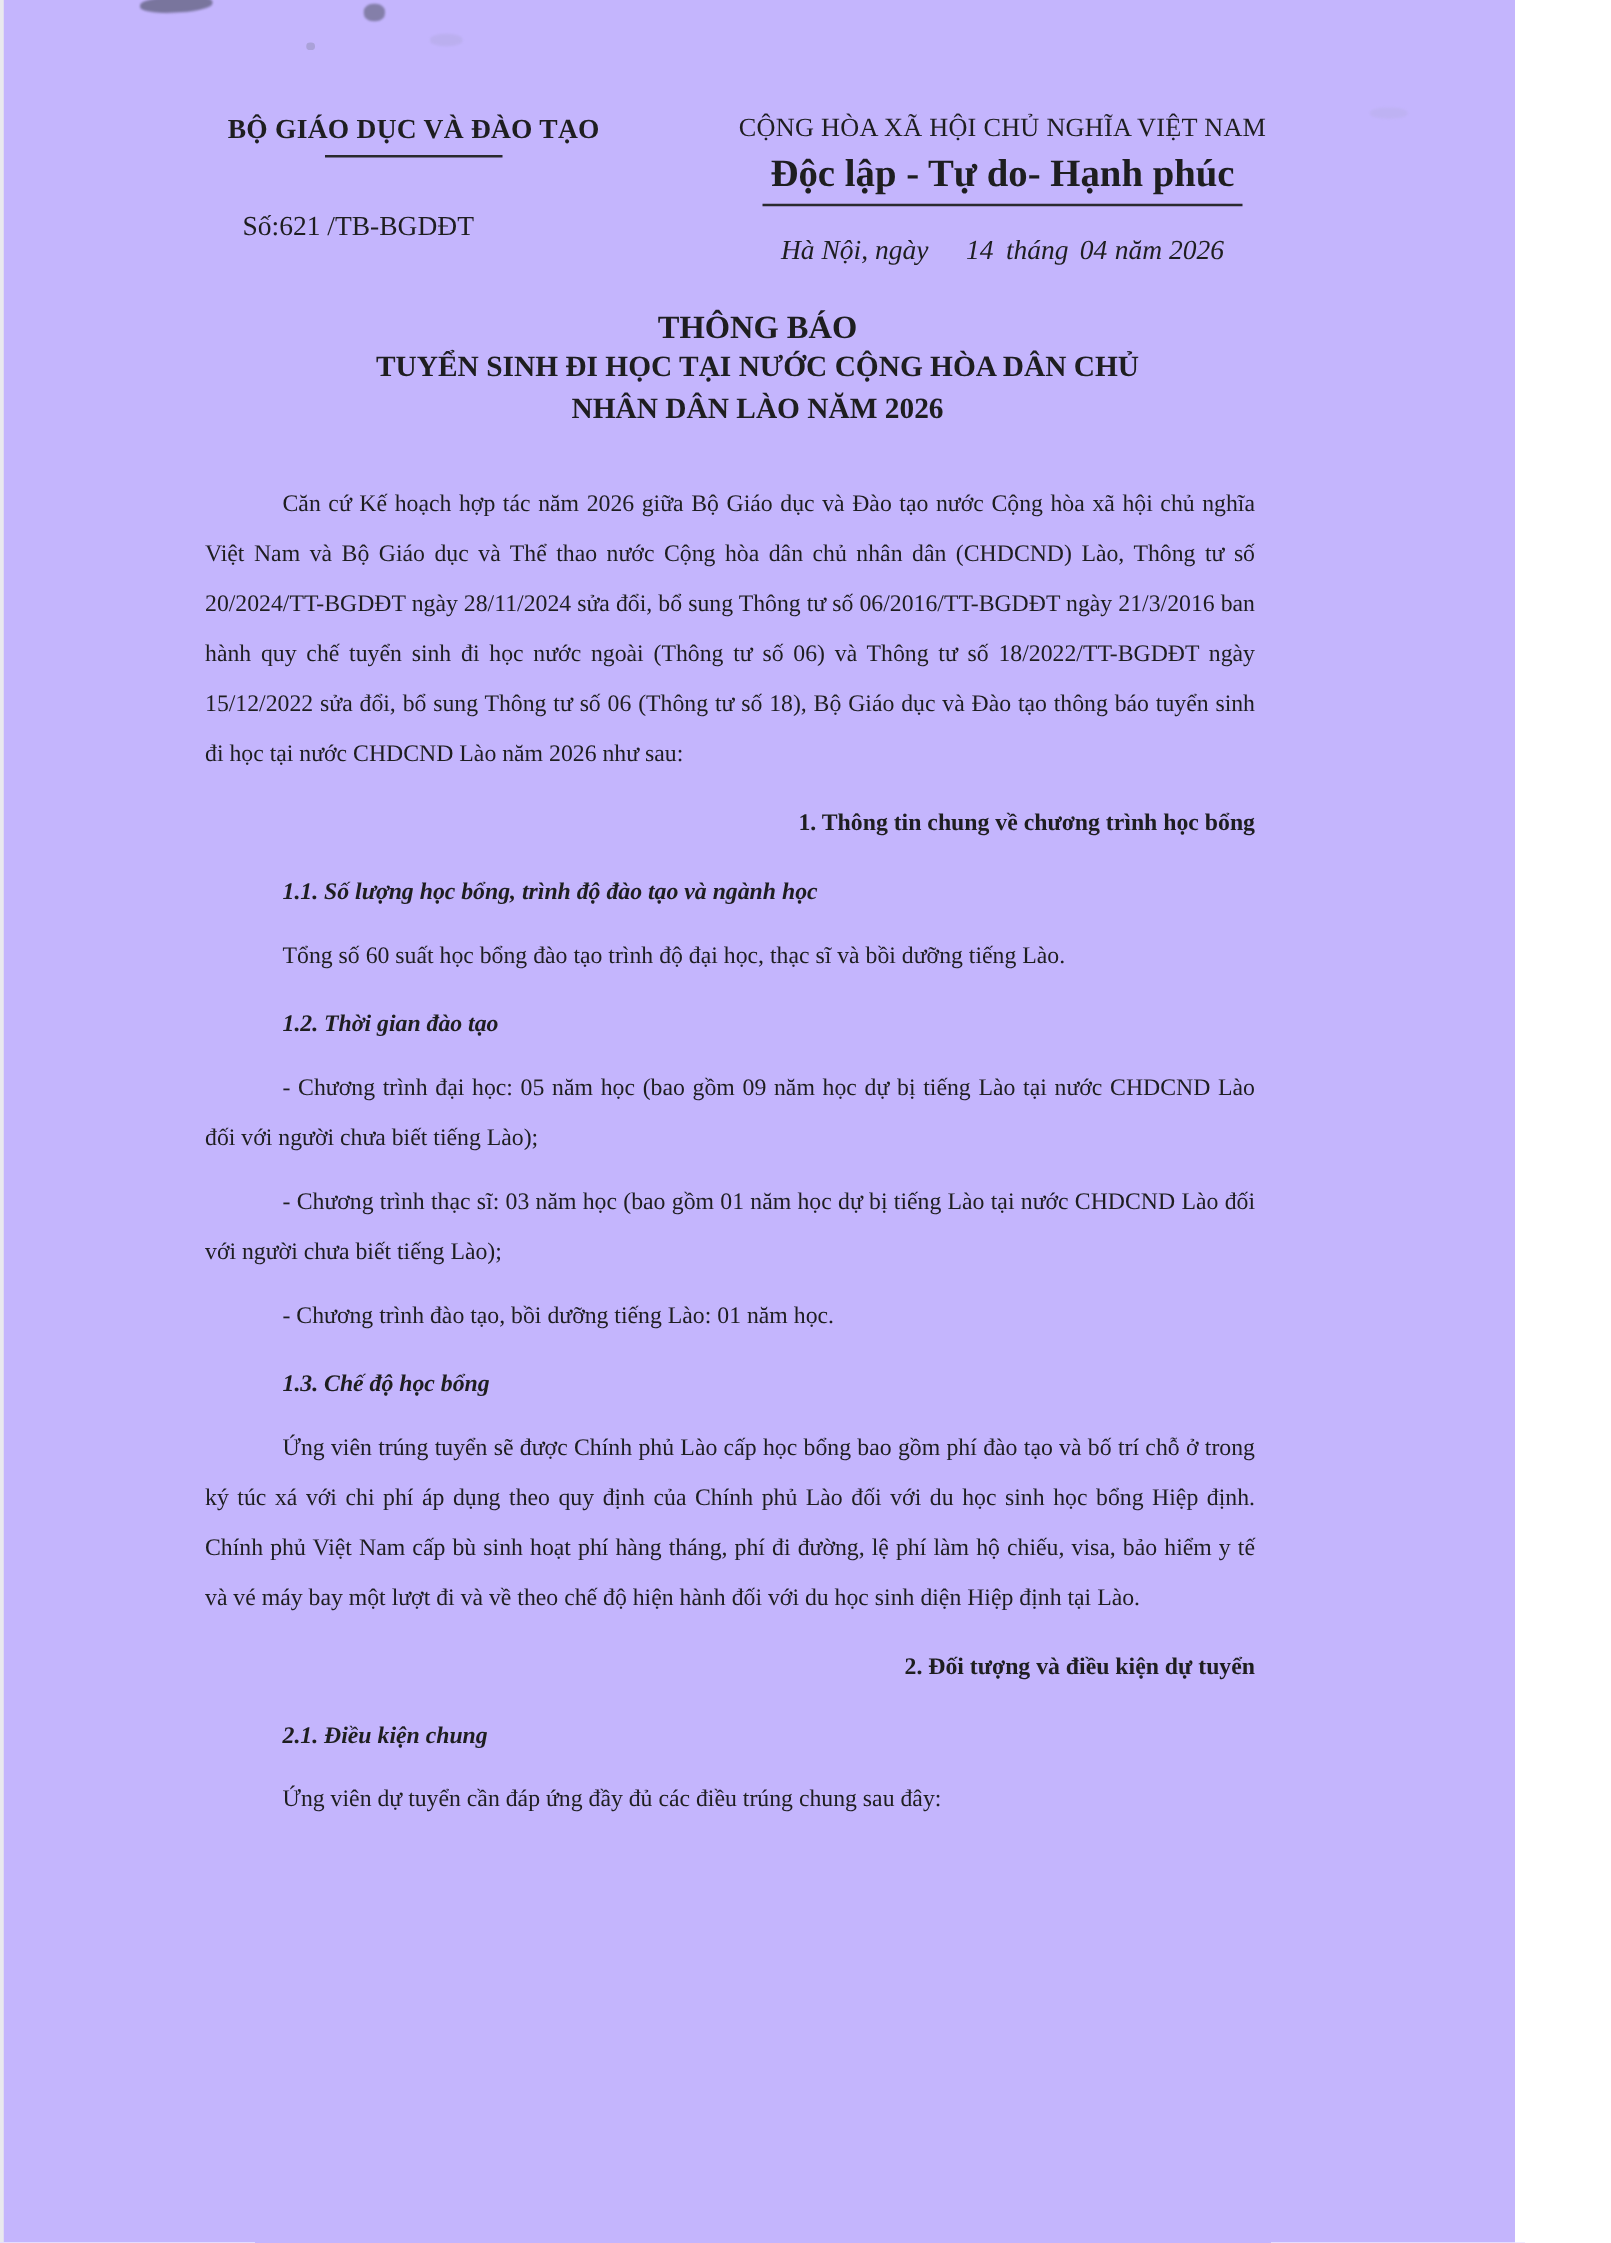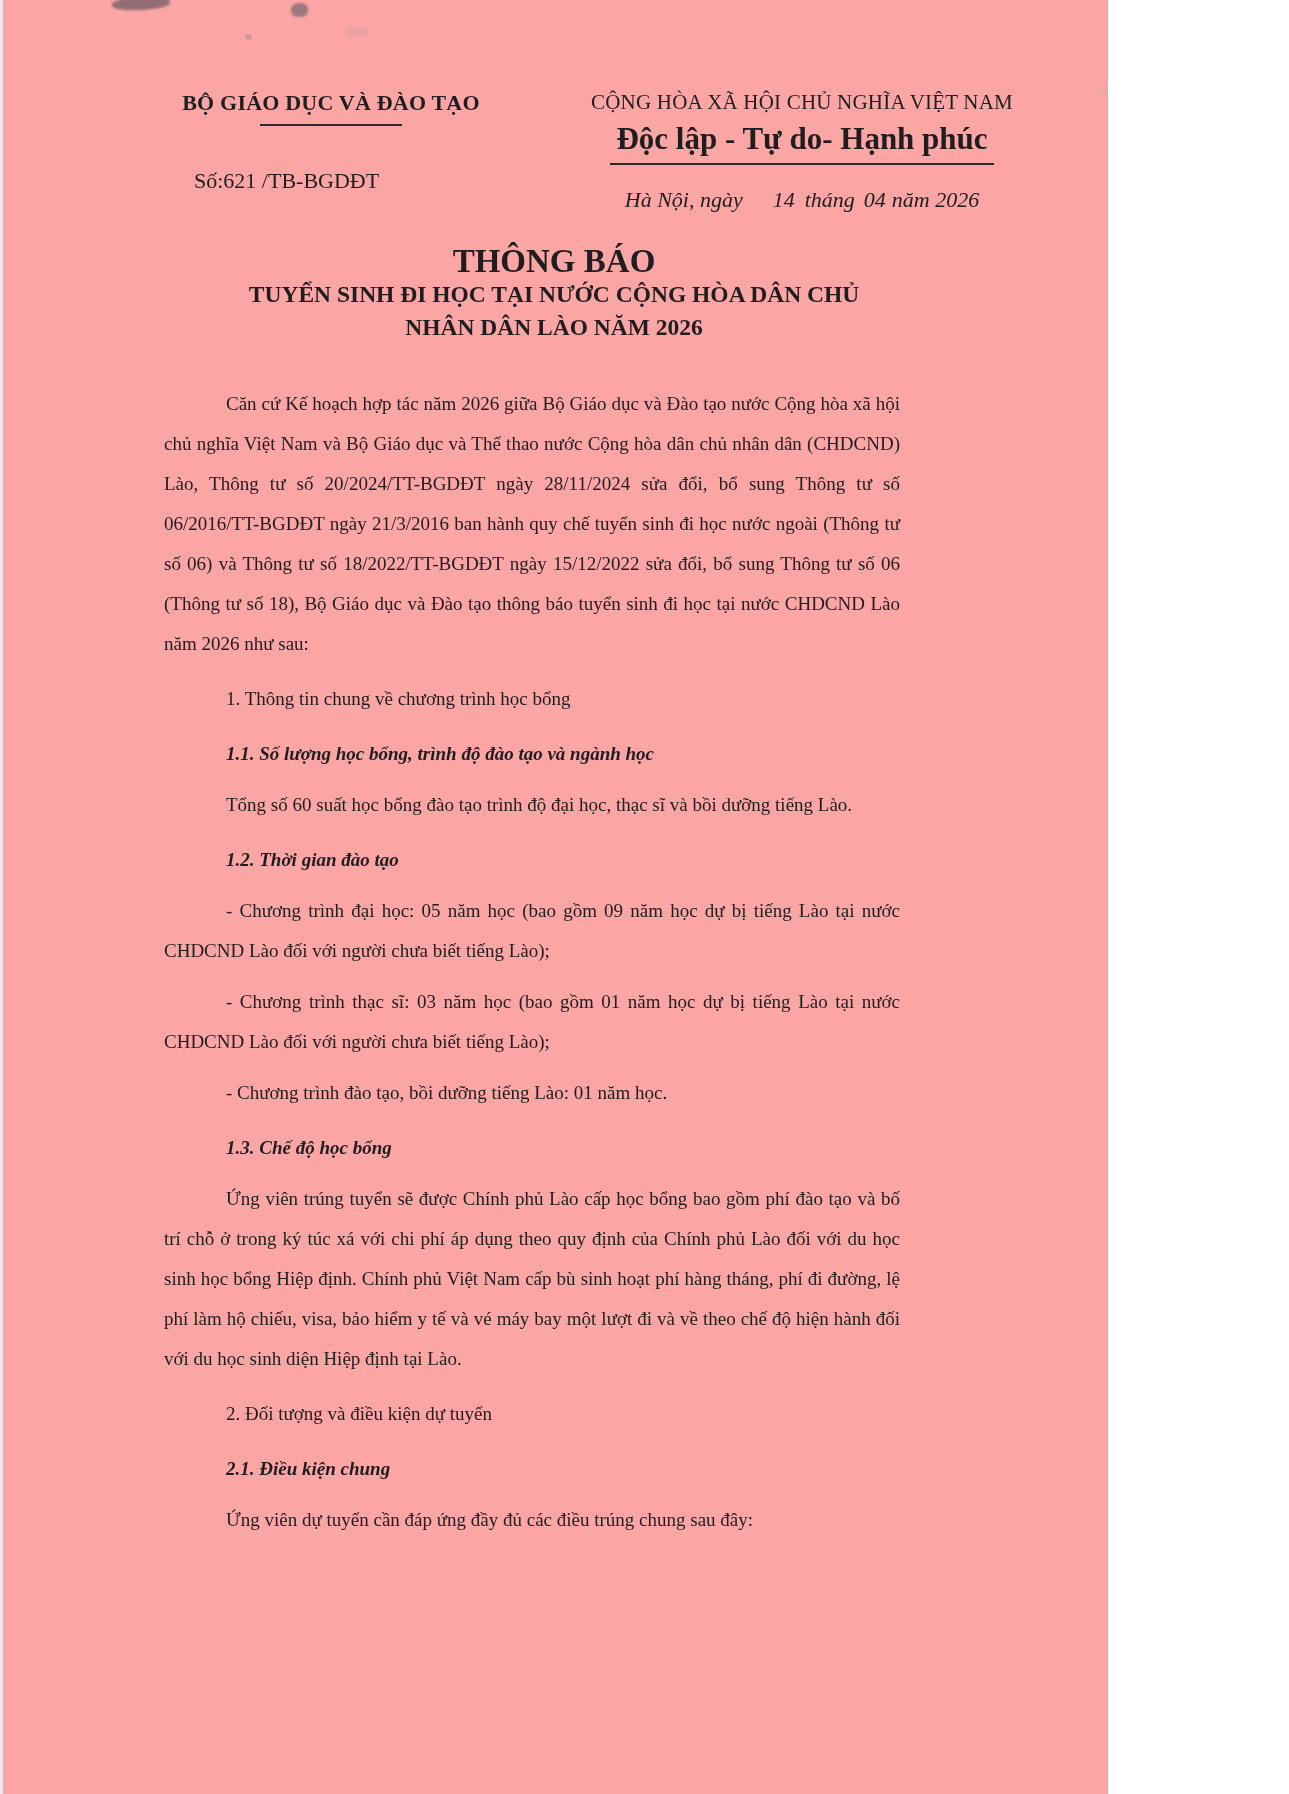--- a/index.html
+++ b/index.html
@@ -1,19 +1,19 @@
 <!DOCTYPE html>
 <html><head>
 <meta charset="utf-8">
 <style>
   html,body{margin:0;padding:0;background:#ffffff;}
   .page{
     position:relative;
-    width:1108px;height:1794px;
-    background:#fca5a5;
+    width:1212px;height:1794px;
+    background:#c4b5fd;
     overflow:hidden;
     font-family:"Liberation Serif","DejaVu Serif",serif;
     color:#1e1e20;
   }
   .scan-edge{position:absolute;left:0;top:0;width:3px;height:100%;background:#e9e9ee;}
   .artifact{position:absolute;border-radius:45%;}
   .a1{top:-3px;left:112px;width:58px;height:13px;background:#3c4150;opacity:.55;transform:rotate(-3deg);filter:blur(1px);}
   .a2{top:3px;left:291px;width:17px;height:14px;background:#454a58;opacity:.5;filter:blur(1px);}
   .a3{top:27px;left:344px;width:26px;height:10px;background:#8a8fa0;opacity:.14;filter:blur(1px);}
   .a4{top:34px;left:245px;width:7px;height:6px;background:#6a6f7e;opacity:.28;filter:blur(.5px);}
@@ -28,26 +28,26 @@
   .country{font-weight:normal;font-size:21px;letter-spacing:.2px;}
   .motto{display:inline-block;font-weight:bold;font-size:31px;margin-top:6px;
          padding:0 6px 6px 6px;border-bottom:2.5px solid #2a2a2e;}
   .place-date{font-style:italic;font-size:22px;margin-top:22px;white-space:nowrap;}
   .pd-day{margin-left:30px;}
   .pd-thang{margin-left:10px;}
   .pd-month{margin-left:9px;}
   .pd-nam{margin-left:6px;}
 
   .title-block{text-align:center;margin-top:32px;line-height:33px;}
-  .title-1{font-weight:bold;font-size:33px;}
+  .title-1{font-weight:bold;font-size:26px;}
   .title-2,.title-3{font-weight:bold;font-size:23.5px;}
 
   .body{margin:40px 208px 0 164px;font-size:19px;line-height:40px;}
   .para{text-align:justify;text-indent:62px;margin:0 0 11px 0;}
-  .h-num{font-weight:normal;padding-left:62px;margin:15px 0 11px 0;}
+  .h-num{font-weight:bold;padding-left:62px;margin:15px 0 11px 0;text-align:right;}
   .h-sub{font-weight:bold;font-style:italic;padding-left:62px;margin:15px 0 11px 0;}
 </style>
 </head>
 <body>
 
 <div class="page">
   <div class="scan-edge"></div>
   <div class="artifact a1"></div>
   <div class="artifact a2"></div>
   <div class="artifact a3"></div>

